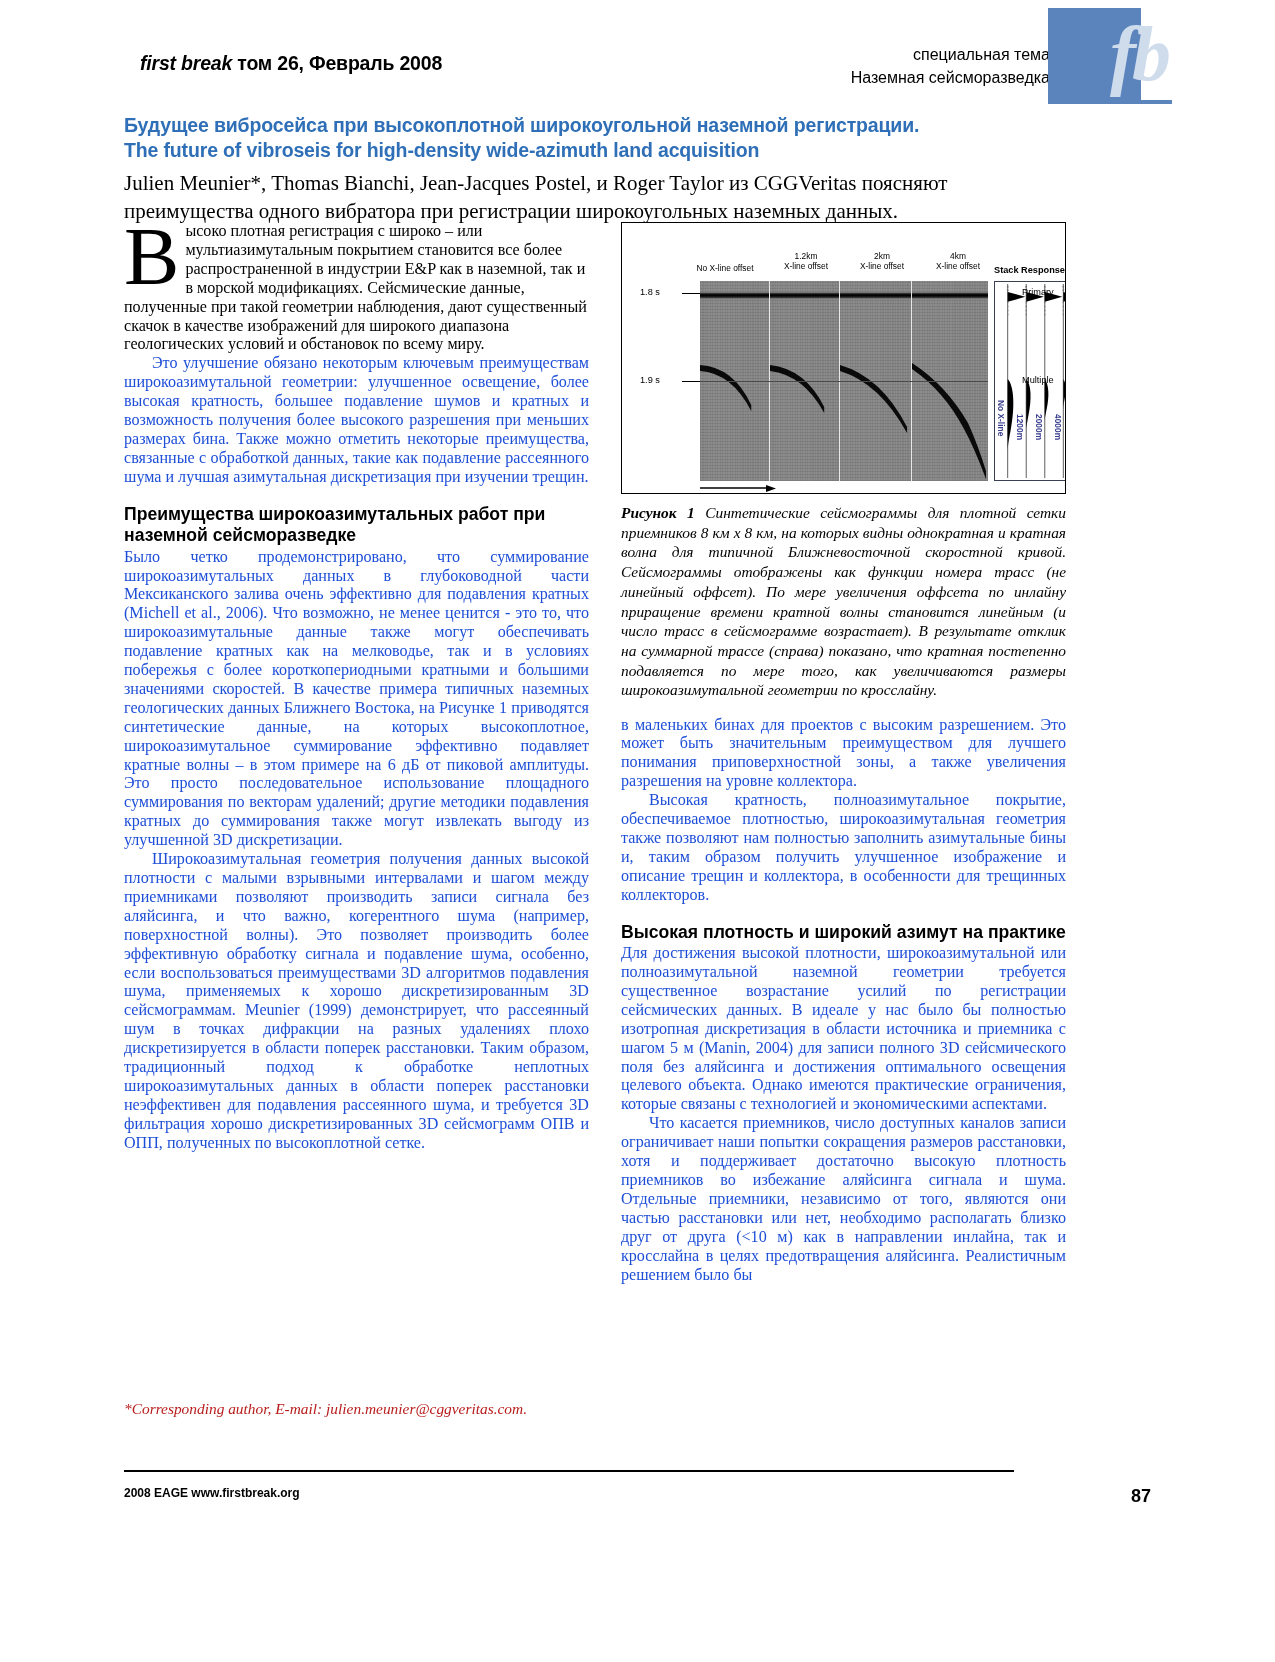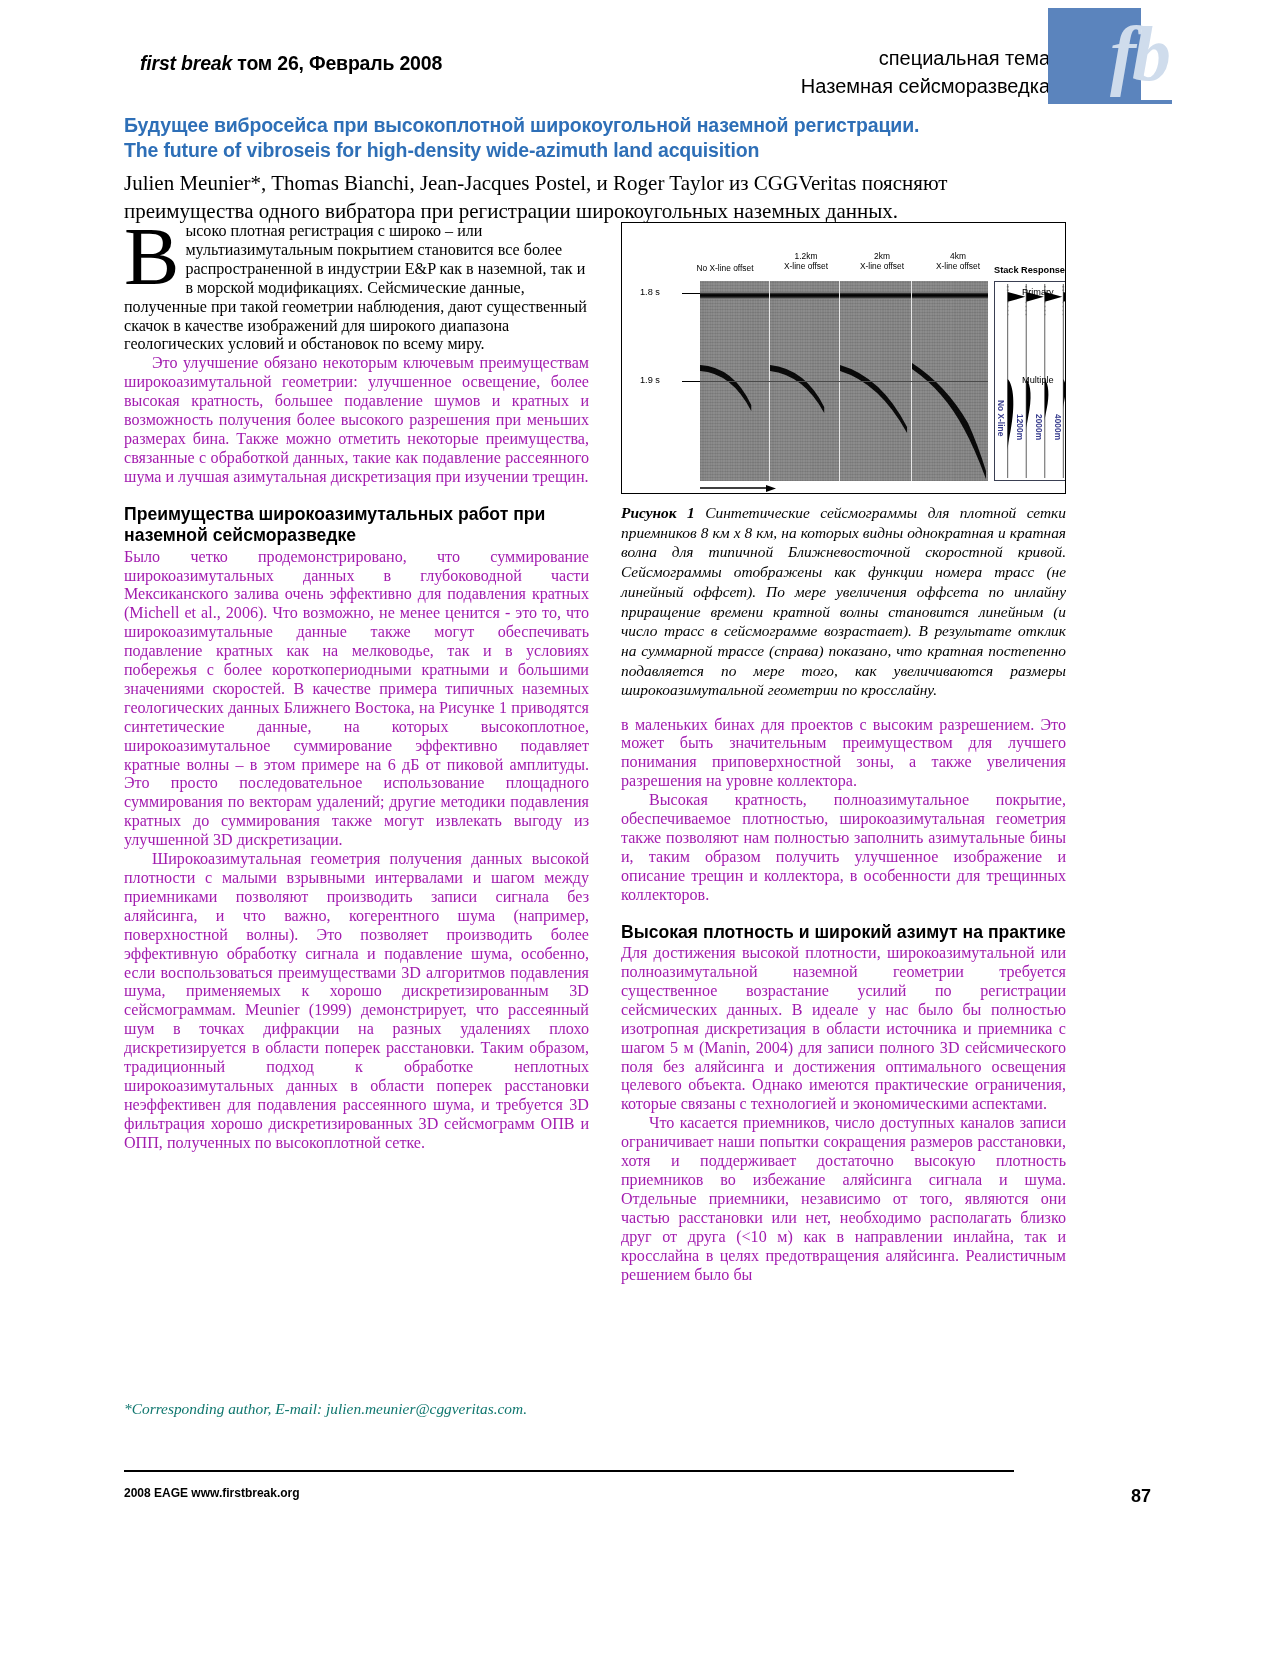--- a/index.html
+++ b/index.html
@@ -22,21 +22,21 @@
     font-family:"Liberation Sans", sans-serif;
     font-size:19.5px; font-weight:700; letter-spacing:-0.2px;
     color:#000;
   }
   .masthead .fb-ital { font-style:italic; }
 
   .special-theme {
     position:absolute; right:225px; top:44px; width:420px;
     text-align:right;
     font-family:"Liberation Sans", sans-serif;
-    font-size:20px; line-height:1.42; color:#000;
+    font-size:16px; line-height:1.42; color:#000;
   }
 
   .fb-logo {
     position:absolute; left:1048px; top:8px; width:93px; height:93px;
     background:#5b84bd;
   }
   .fb-logo .glyph {
     position:absolute; left:0; top:-4px; width:93px; height:100px;
     color:#cfdcec;
     font-family:"Liberation Serif", serif;
@@ -67,21 +67,21 @@
   .col-left  { position:absolute; left:124px; top:222px; width:465px; }
   .col-right { position:absolute; left:621px; top:222px; width:445px; }
 
   p.body {
     margin:0;
     font-family:"Liberation Serif", serif;
     font-size:16.1px;
     line-height:1.175;
     text-align:justify;
     text-indent:28px;
-    color:#a21caf;
+    color:#1d4ed8;
   }
   p.body.noindent { text-indent:0; }
 
   
   .dropcap-para {
     margin:0;
     font-family:"Liberation Serif", serif;
     font-size:16.1px; line-height:1.175;
     text-align:left; color:#000;
   }
@@ -179,21 +179,21 @@
     font-style:italic;
     font-size:15.4px; line-height:1.28;
     text-align:justify; color:#000;
   }
   .caption b { font-weight:700; font-style:italic; }
 
   
   .corresponding {
     position:absolute; left:124px; top:1400px; width:500px;
     font-family:"Liberation Serif", serif;
-    font-style:italic; font-size:15.4px; color:#0f766e;
+    font-style:italic; font-size:15.4px; color:#b91c1c;
   }
   .footer-rule {
     position:absolute; left:124px; top:1470px; width:890px; height:1.5px;
     background:#000;
   }
   .footer-left {
     position:absolute; left:124px; top:1486px;
     font-family:"Liberation Sans", sans-serif;
     font-weight:700; font-size:12px; color:#000;
   }

